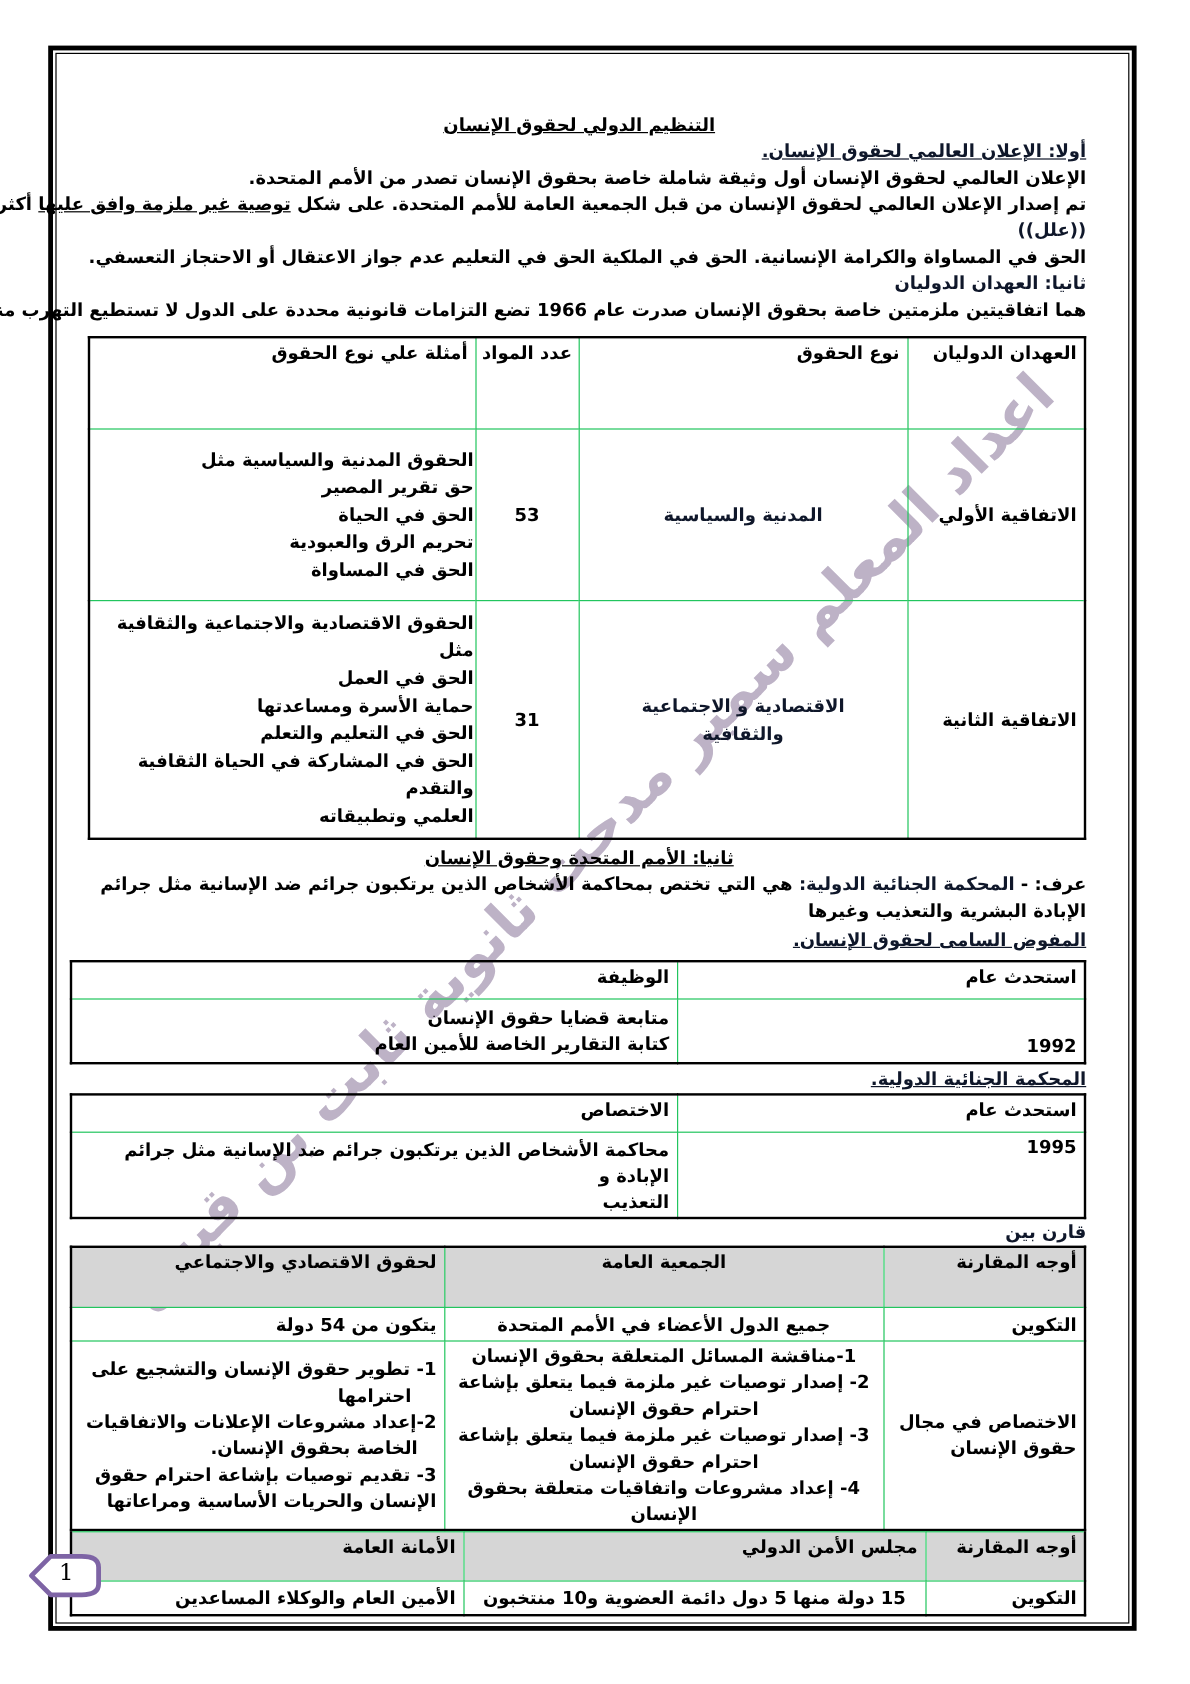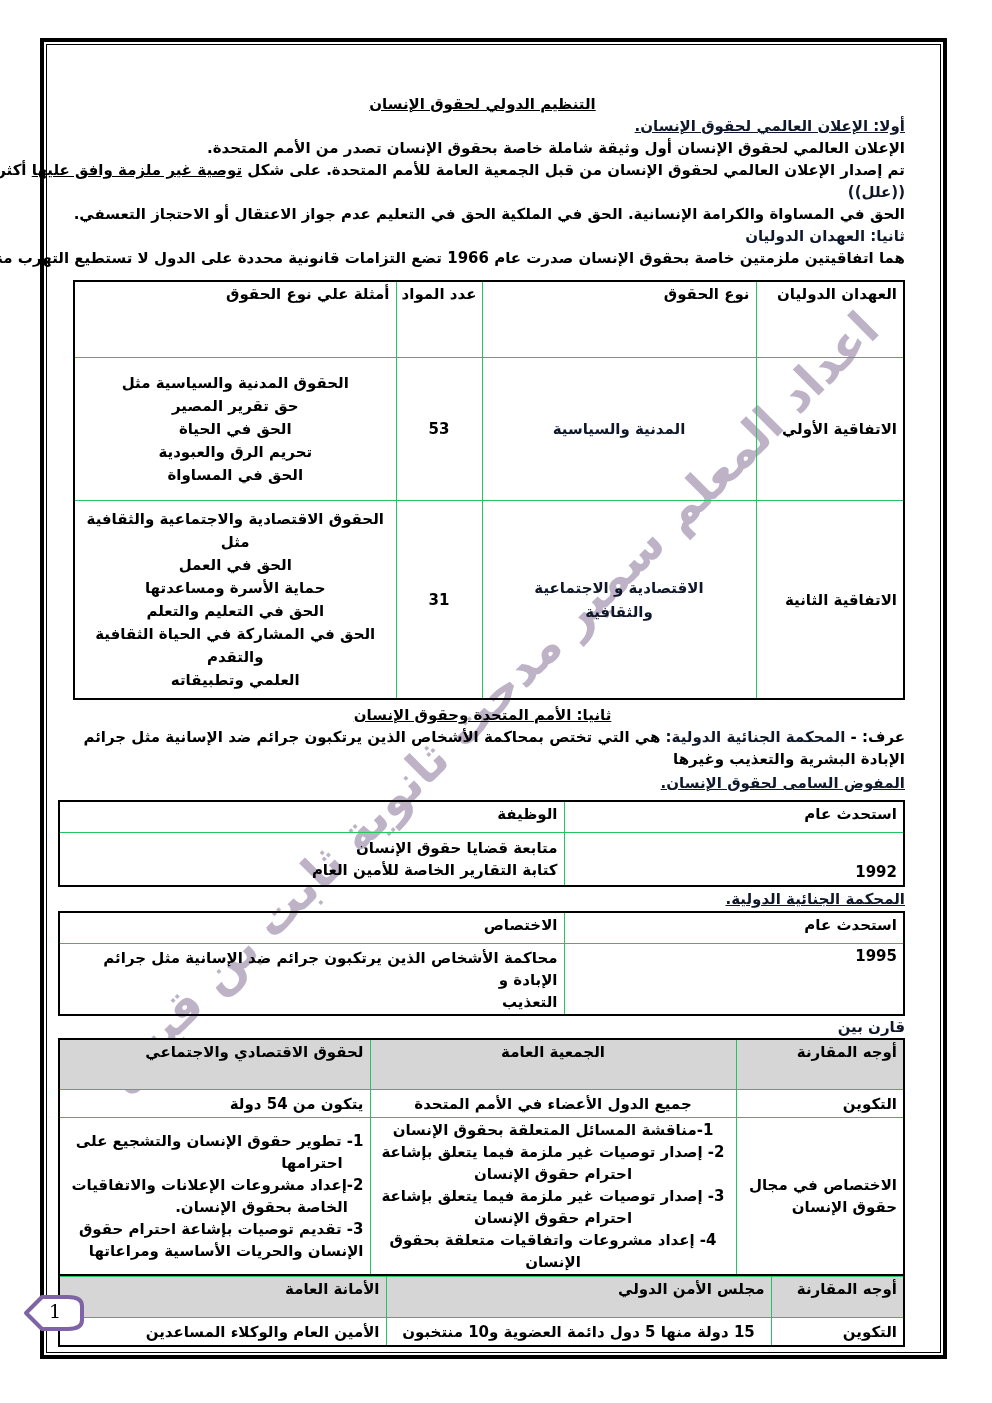--- a/index.html
+++ b/index.html
@@ -32,21 +32,21 @@
   .tbl{border:2px solid #000;background:transparent;}
   .tr-r{text-align:right;padding-right:6px;}
   .tc{text-align:center;}
   .vt{vertical-align:top;padding-top:3px;}
   .vm{vertical-align:middle;}
   .vb{vertical-align:bottom;padding-bottom:4px;}
   .t1{width:830px;margin-top:11px;}
   .t1 .hrow td{height:71px;}
   .t1 .r1 td{height:140px;}
   .t1 .r2 td{height:195px;}
-  .examples div{line-height:23px;text-align:center;}
+  .examples div{line-height:23px;text-align:right;}
   .typecell div{line-height:24px;text-align:center;}
   .t2{width:845px;margin-top:4px;}
   .t2 .hrow td{height:26px;}
   .t2 .drow td{height:47px;padding-left:27px;}
   .t3{width:845px;}
   .t3 .hrow td{height:26px;}
   .t3 .drow td{height:44px;padding-left:36px;}
   .rolelines div{line-height:22px;text-align:right;}
   .t4{width:845px;}
   .t4 .ghead td{background:#d6d6d6;height:45px;}

